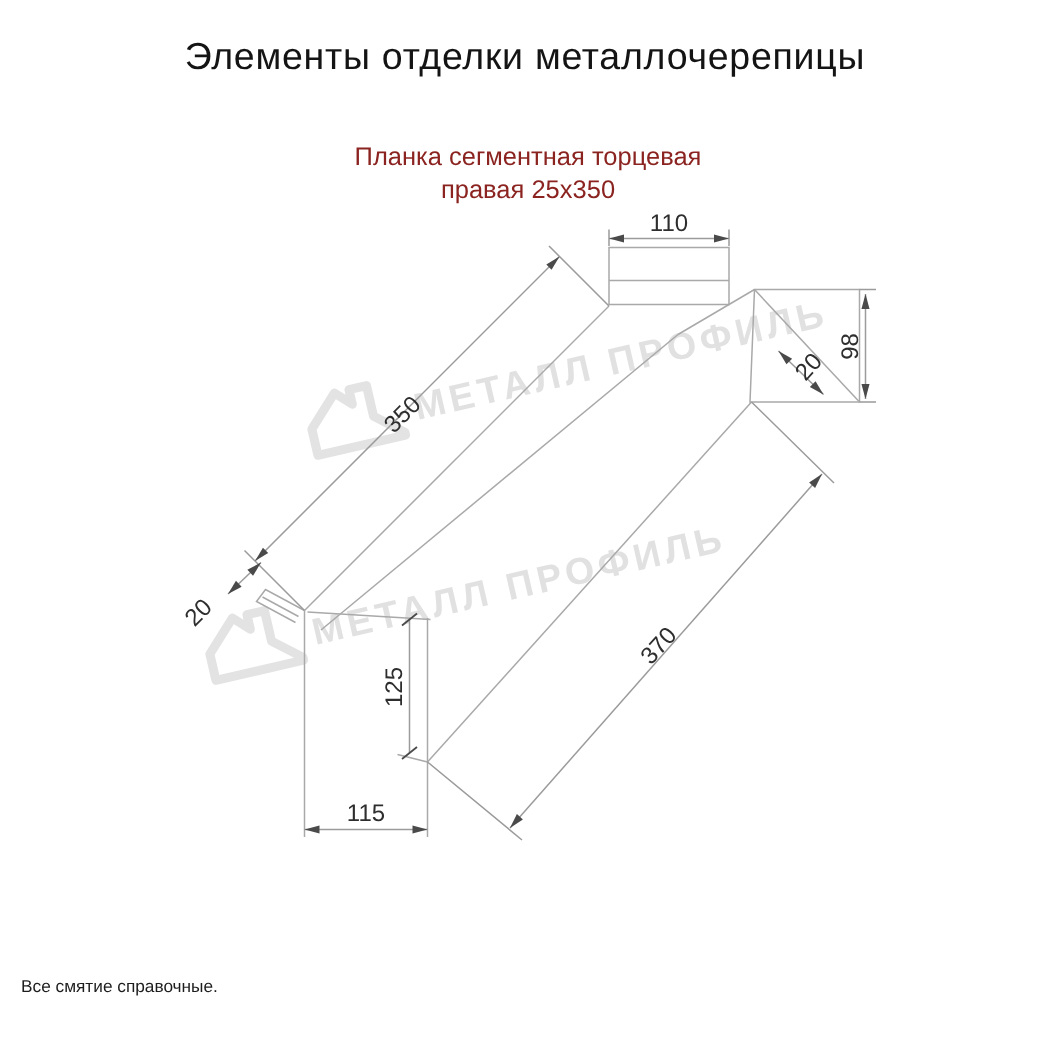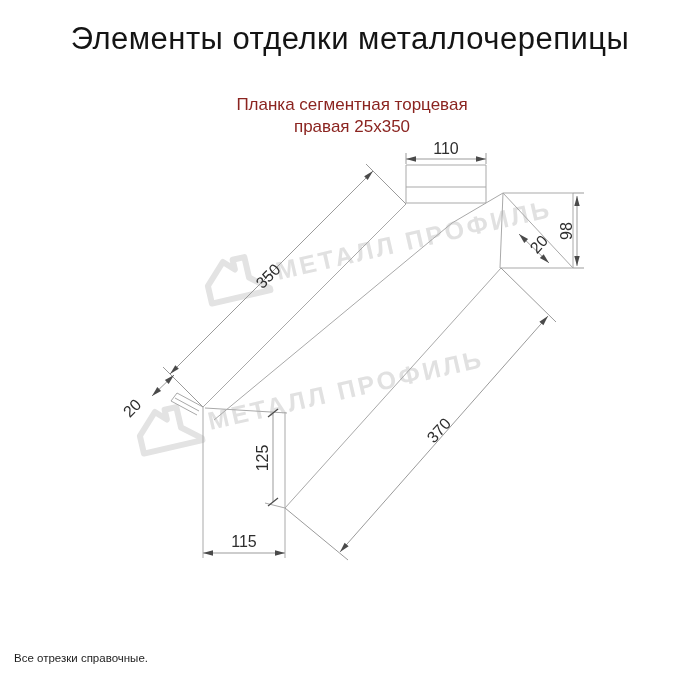--- a/index.html
+++ b/index.html
@@ -1,19 +1,19 @@
 <!DOCTYPE html>
 <html><head>
 <meta charset="utf-8">
 <style>
   html,body{margin:0;padding:0;background:#ffffff;}
   #sheet{position:relative;width:700px;height:700px;background:#ffffff;overflow:hidden;
          font-family:"Liberation Sans",sans-serif;}
   .page-title{position:absolute;left:0;top:24px;width:700px;text-align:center;
-              font-size:31px;line-height:29px;color:#141414;letter-spacing:.5px;}
+              font-size:25px;line-height:29px;color:#141414;letter-spacing:.5px;}
   .product-name{position:absolute;left:0;top:94px;width:704px;text-align:center;
                 font-size:17px;line-height:22px;color:#8b2420;}
   .notes{position:absolute;left:14px;top:650px;font-size:11.5px;line-height:17px;color:#1d1d1d;}
   svg{position:absolute;left:0;top:0;}
   svg text{font-family:"Liberation Sans",sans-serif;font-size:16px;fill:#2e2e2e;}
   .geo{stroke:#a9a9a9;stroke-width:1;fill:none;}
   .dim{stroke:#9b9b9b;stroke-width:1;fill:none;}
   .arr{fill:#4a4a4a;stroke:none;}
   .tick{stroke:#4a4a4a;stroke-width:1.2;}
   .wm-text{font-size:25px;font-weight:bold;letter-spacing:3px;fill:#e1e1e1;}
@@ -120,16 +120,16 @@
 
     <g>
       <path class="dim" d="M203,553 H285"></path>
       <polygon class="arr" points="203,553 213,550.3 213,555.7"></polygon>
       <polygon class="arr" points="285,553 275,550.3 275,555.7"></polygon>
       <text x="244" y="547" text-anchor="middle">115</text>
     </g>
   </svg>
 
   <div class="notes">
-    <div>Все отрезки справочные.</div>
+    <div>Все смятие справочные.</div>
   </div>
 
 </div>
 
 </body></html>

